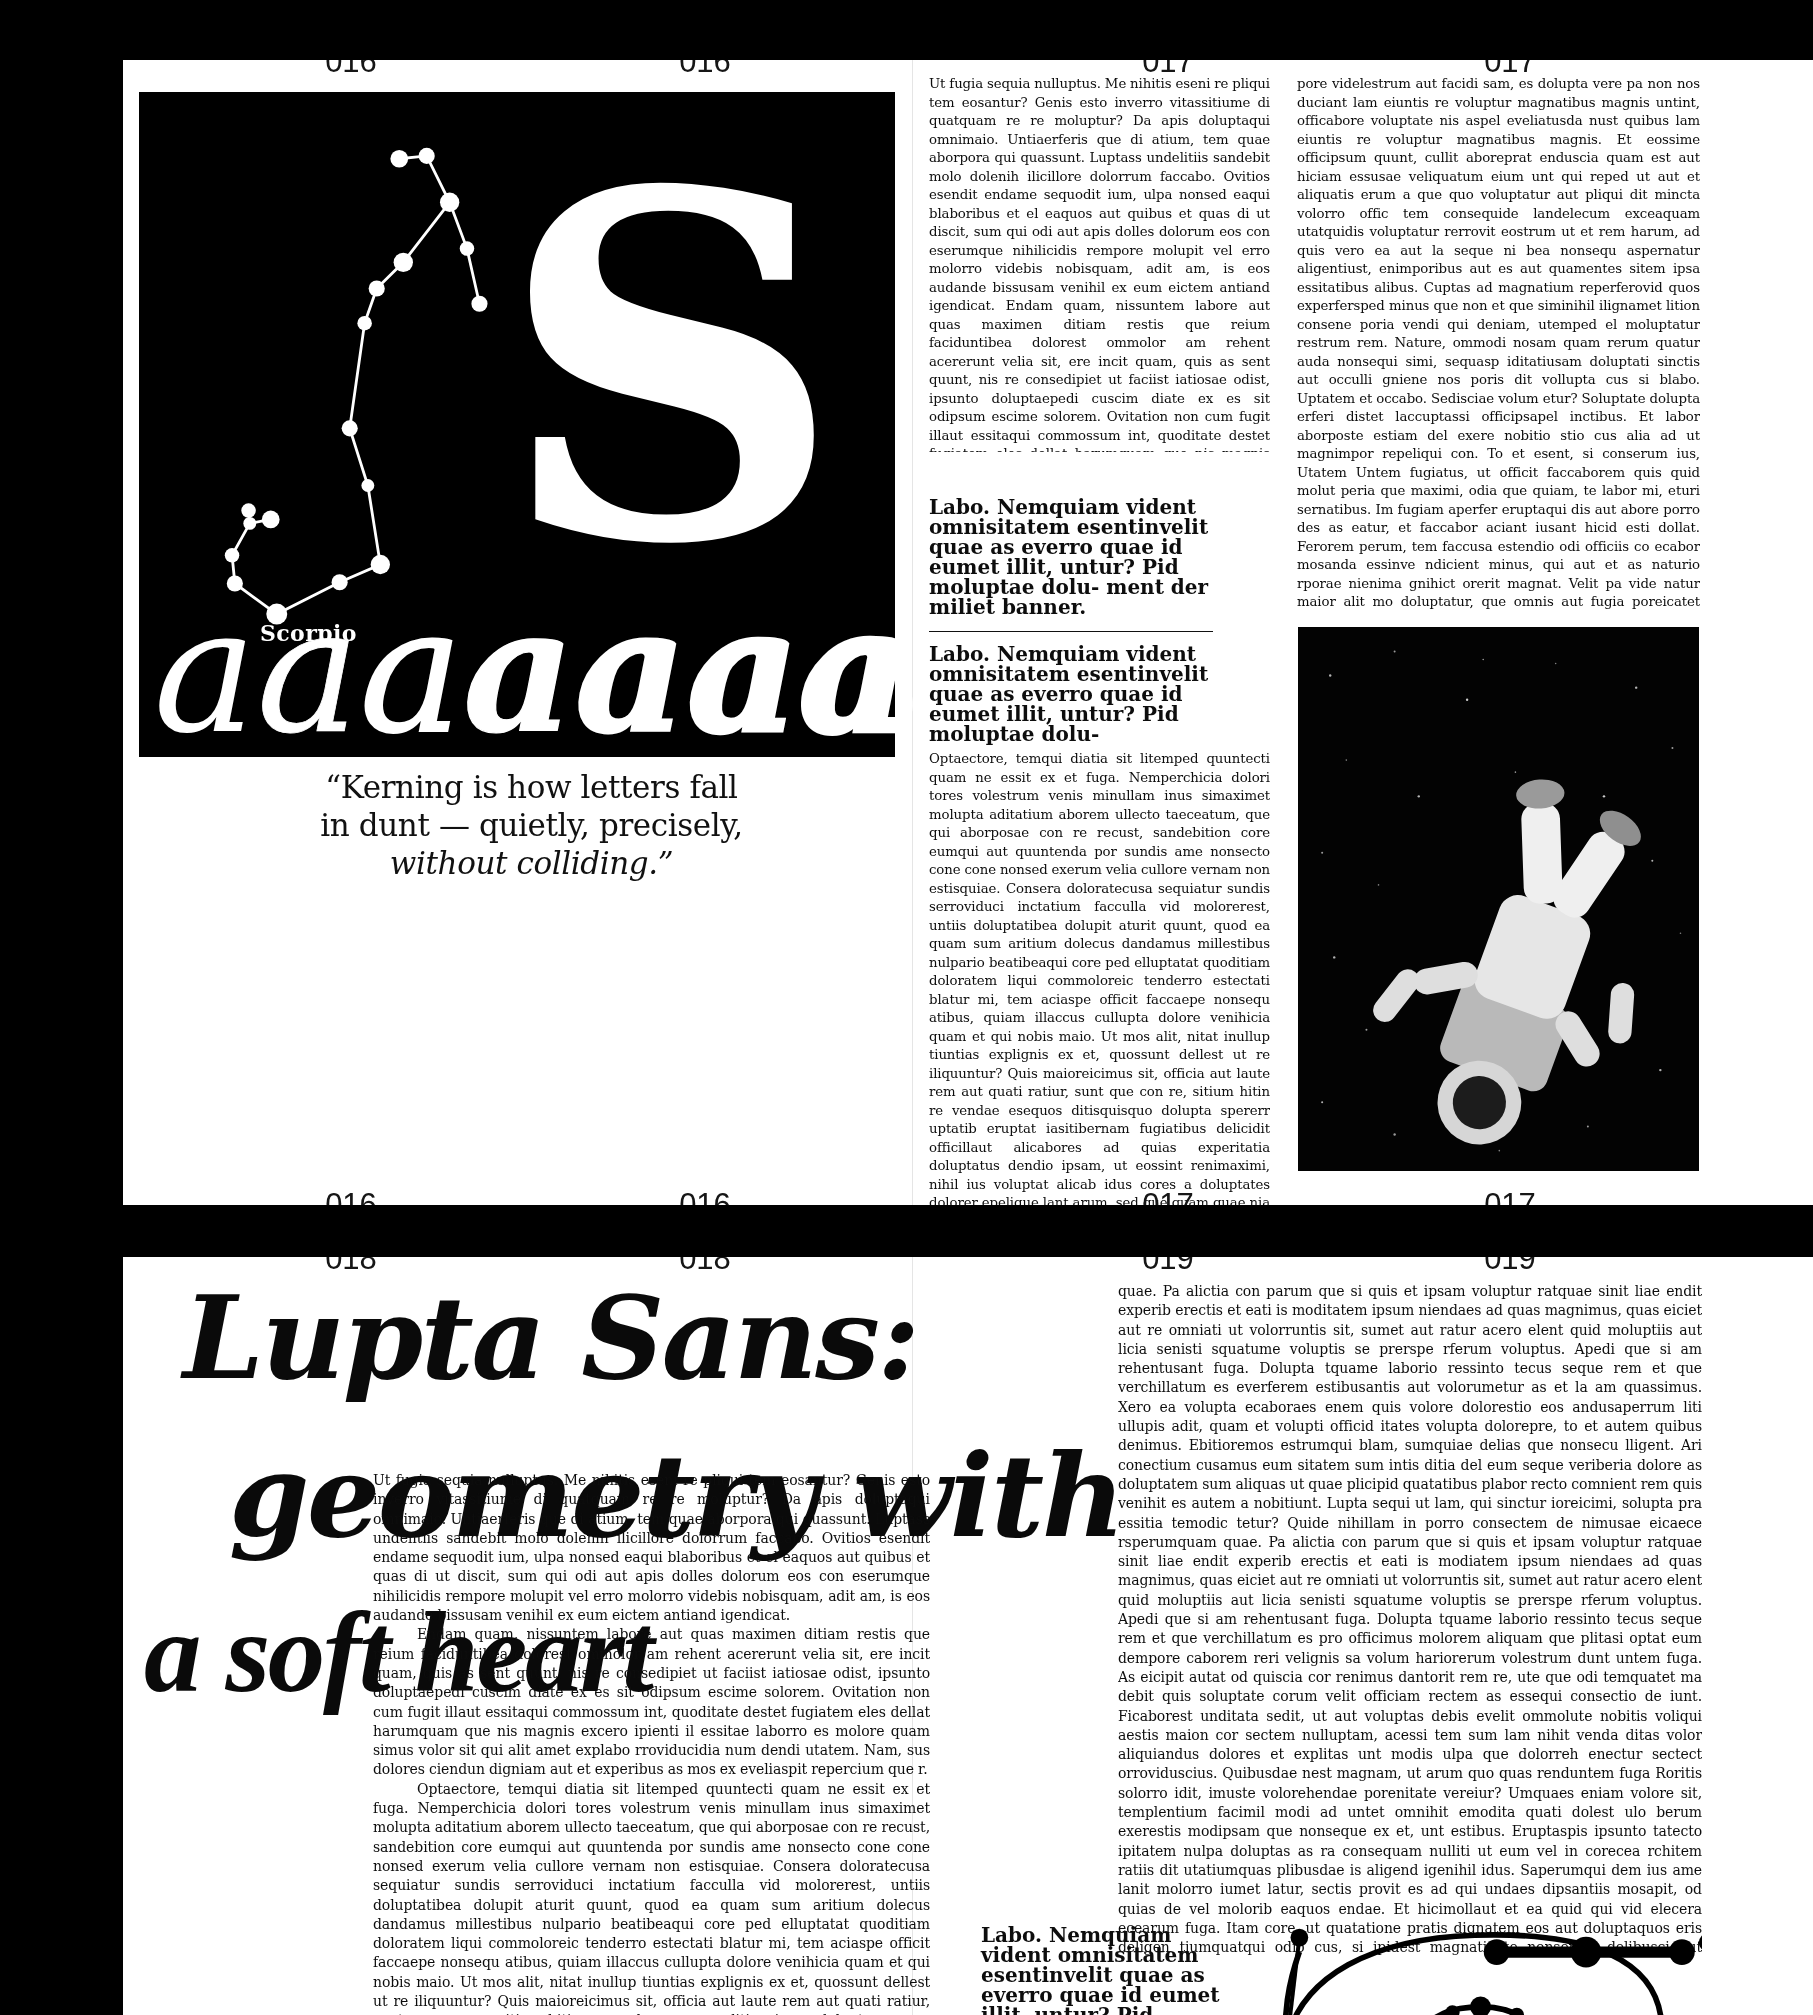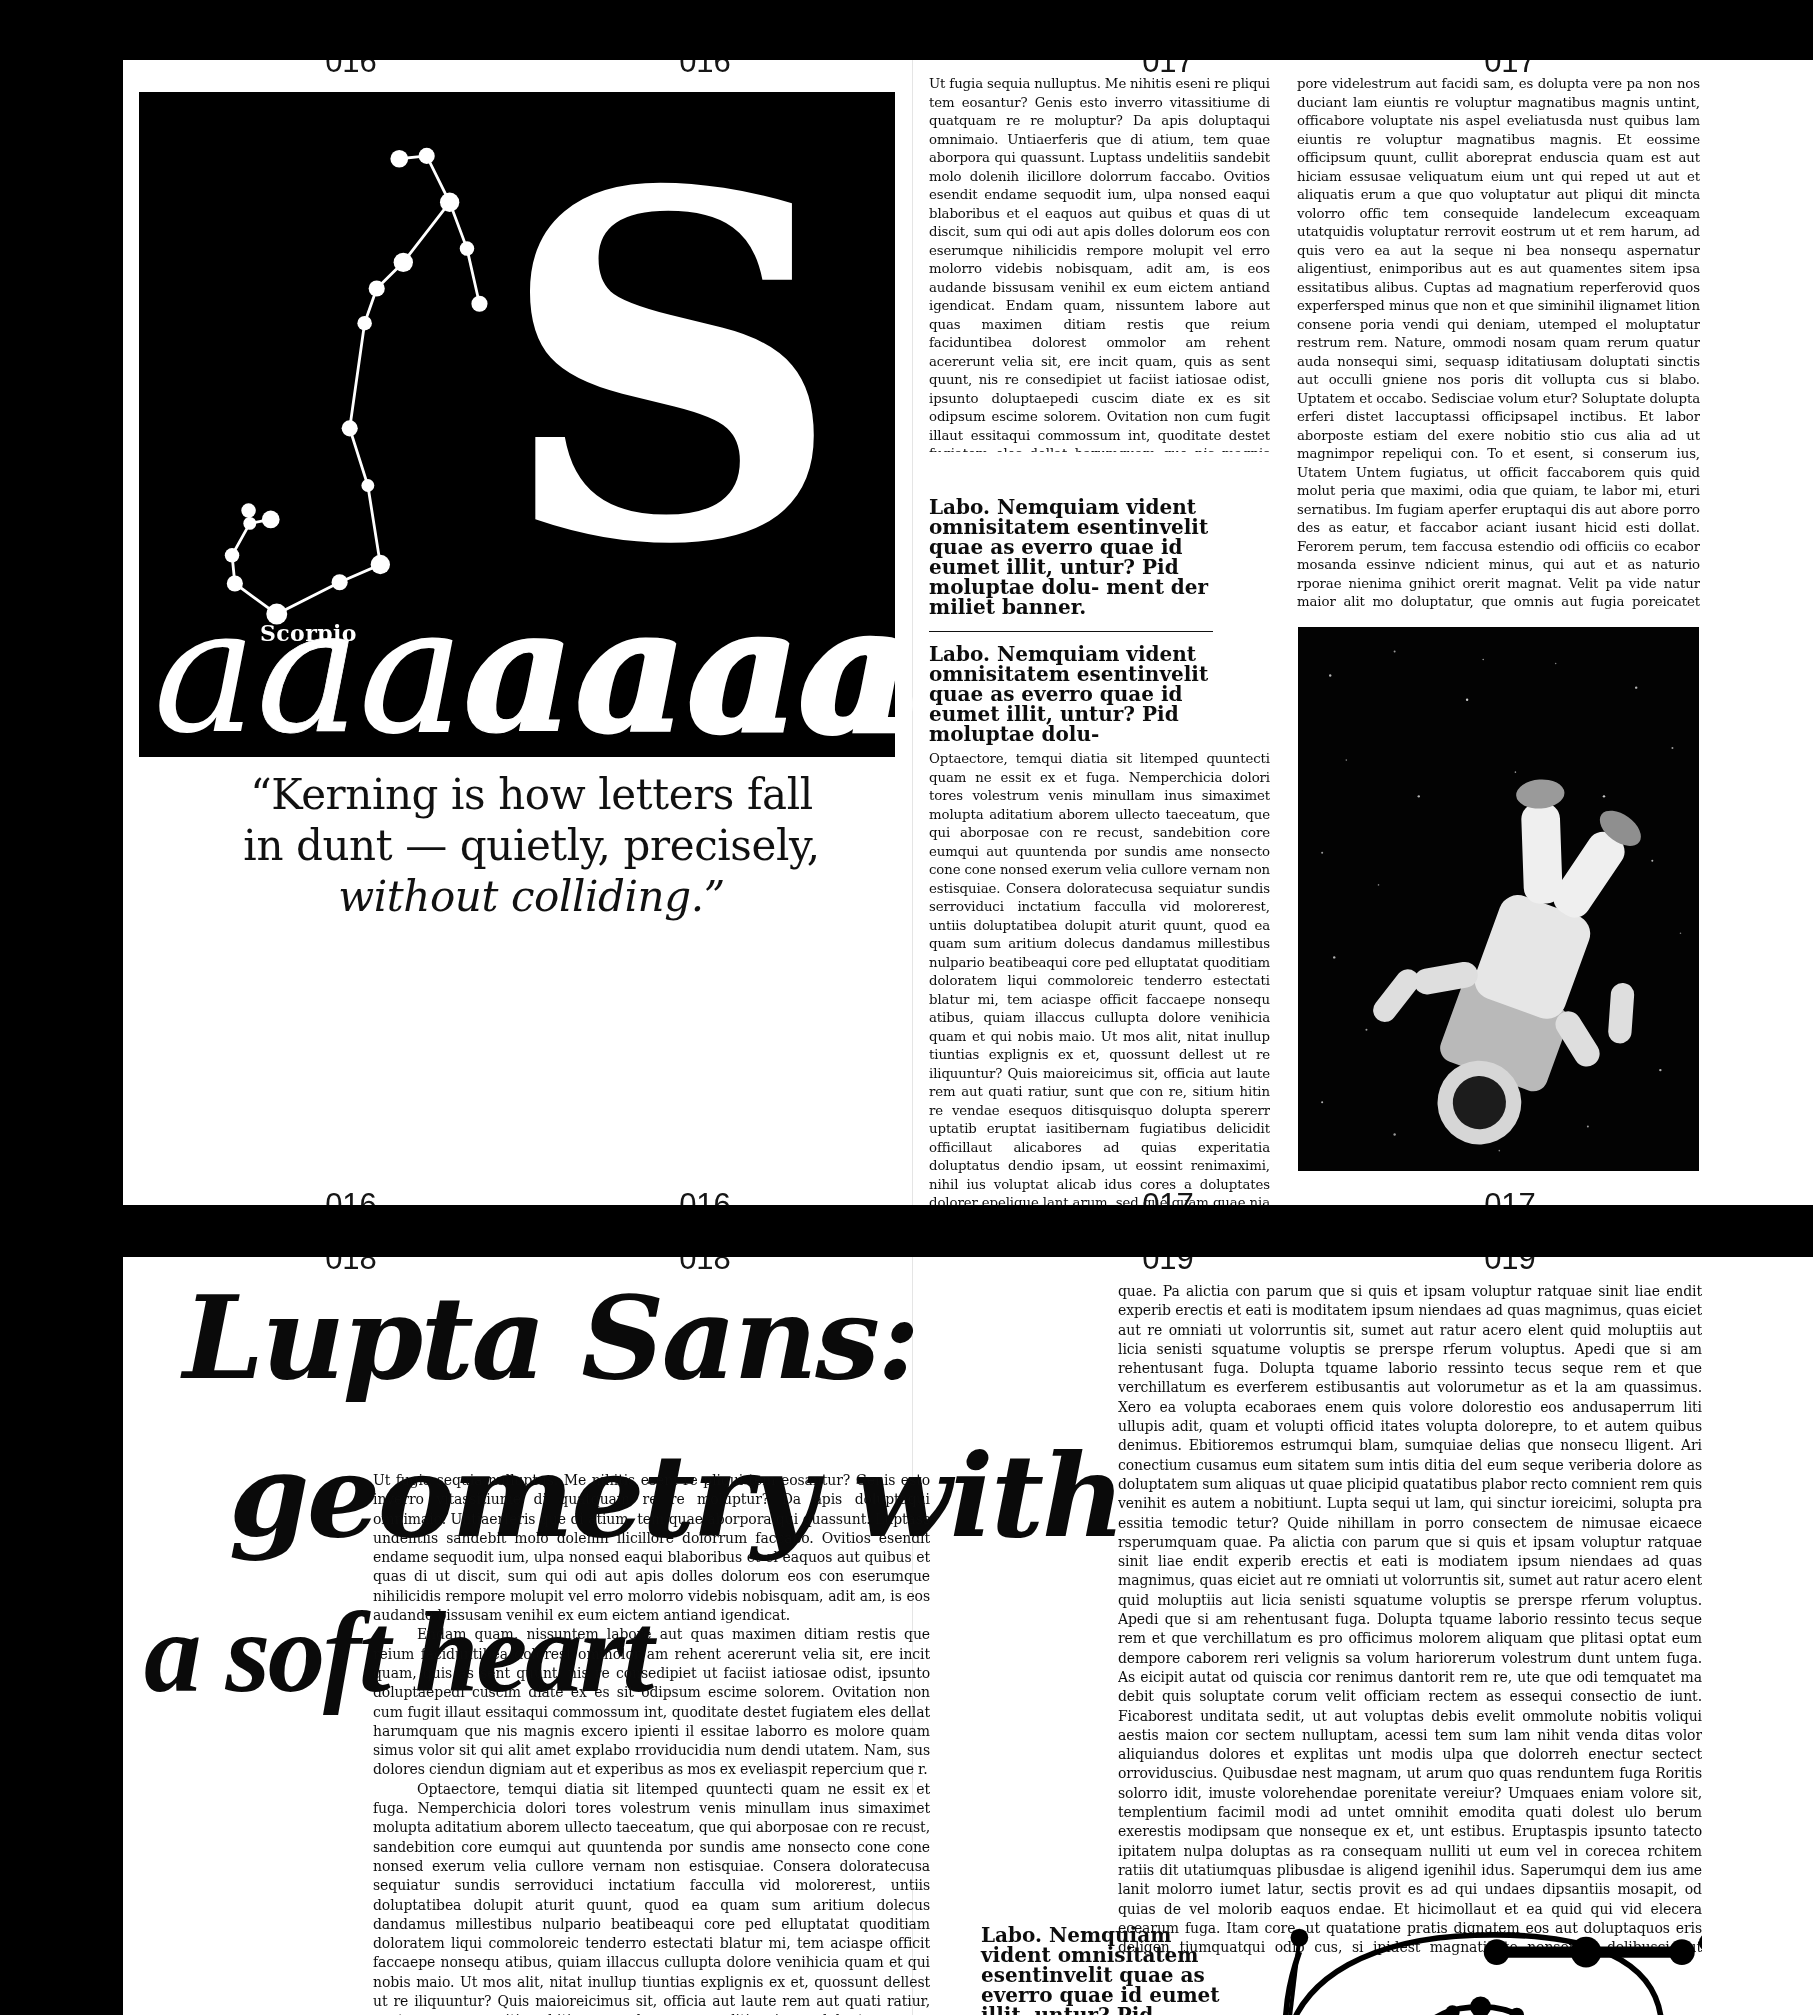--- a/index.html
+++ b/index.html
@@ -31,21 +31,21 @@
   .aw2{font-weight:400;-webkit-text-stroke:0.8px #fff;}
   .aw3{font-weight:400;-webkit-text-stroke:2px #fff;}
   .aw4{font-weight:700;-webkit-text-stroke:1.2px #fff;}
   .aw5{font-weight:700;-webkit-text-stroke:2.8px #fff;}
   .aw6{font-weight:700;-webkit-text-stroke:4.4px #fff;}
   .aw7{font-weight:700;-webkit-text-stroke:6px #fff;}
   .aw8{font-weight:700;-webkit-text-stroke:7.7px #fff;}
 
   
   .quote{position:absolute;left:48px;top:709px;width:721px;text-align:center;
-         font-size:42px;line-height:1.22;letter-spacing:-0.4px;color:#111;}
+         font-size:31px;line-height:1.22;letter-spacing:-0.4px;color:#111;}
   .quote .q3{font-style:italic;}
   .quote div{white-space:nowrap;}
 
   
   .body-col{position:absolute;text-align:justify;overflow:hidden;
             font-size:13.3px;line-height:18.5px;letter-spacing:-0.1px;word-spacing:-0.2px;}
   .col-a1{left:806px;top:15.3px;width:341px;height:377px;}
   .col-a2{left:806px;top:690px;width:341px;height:455px;}
   .col-b {left:1174px;top:15.3px;width:403px;height:540px;}
   .indent{text-indent:44px;}

